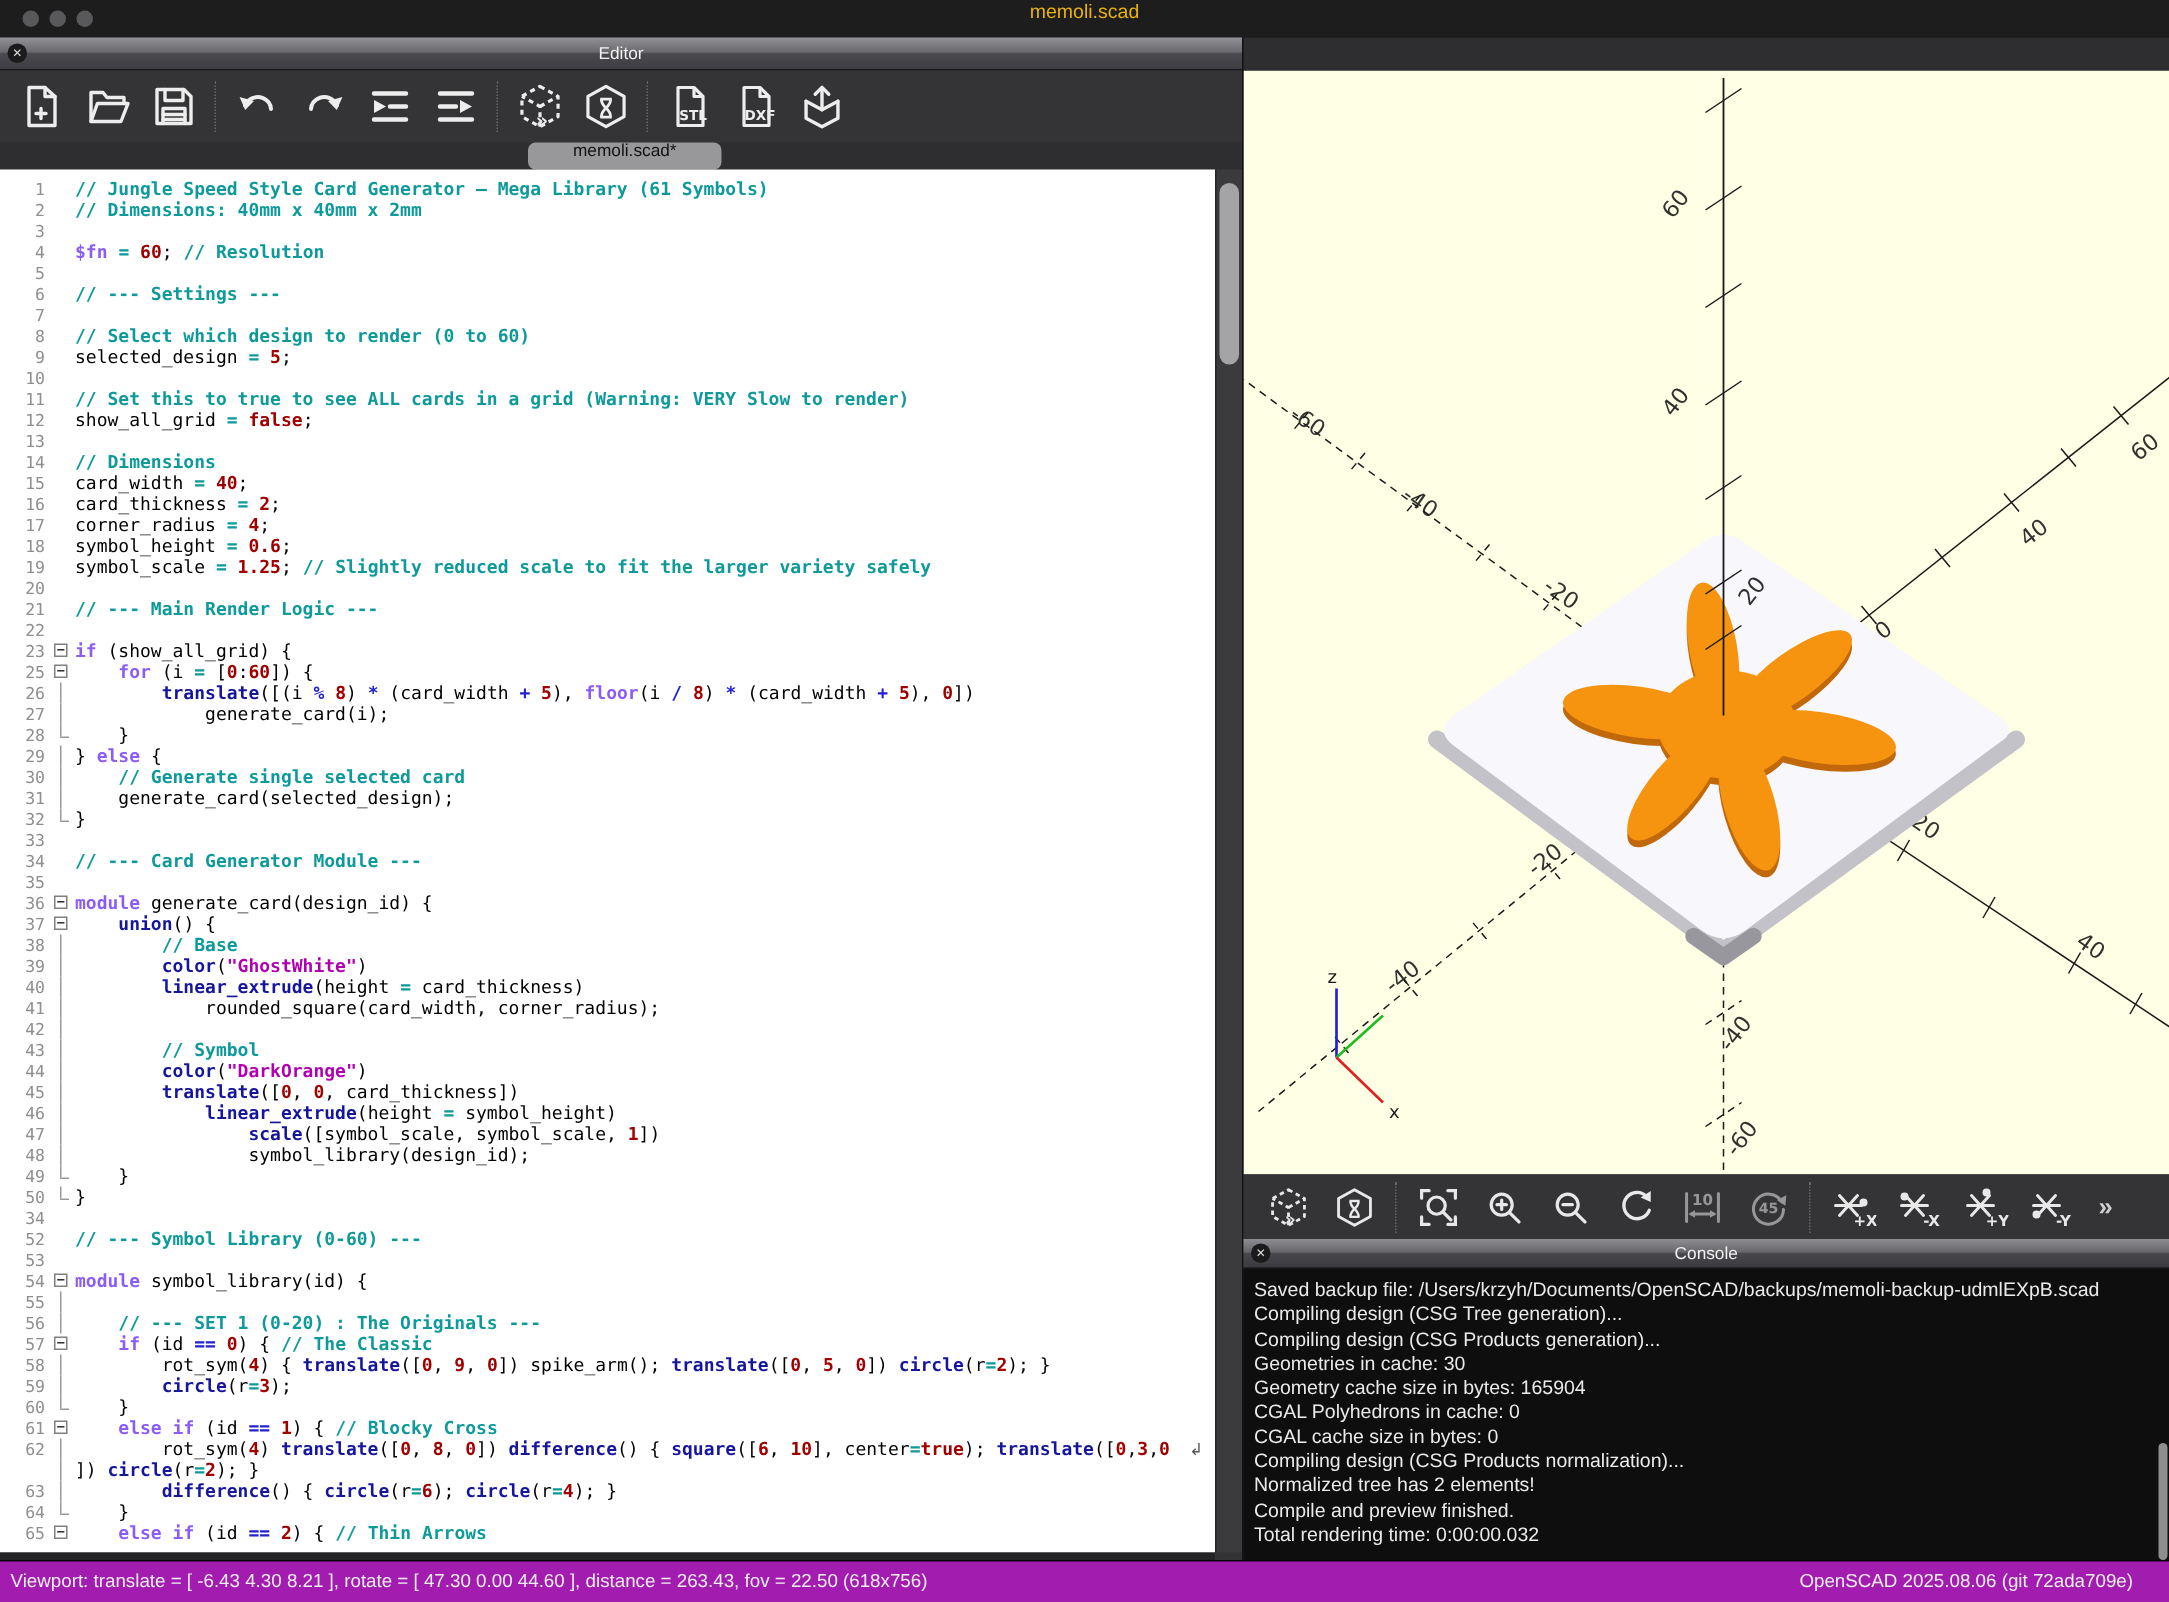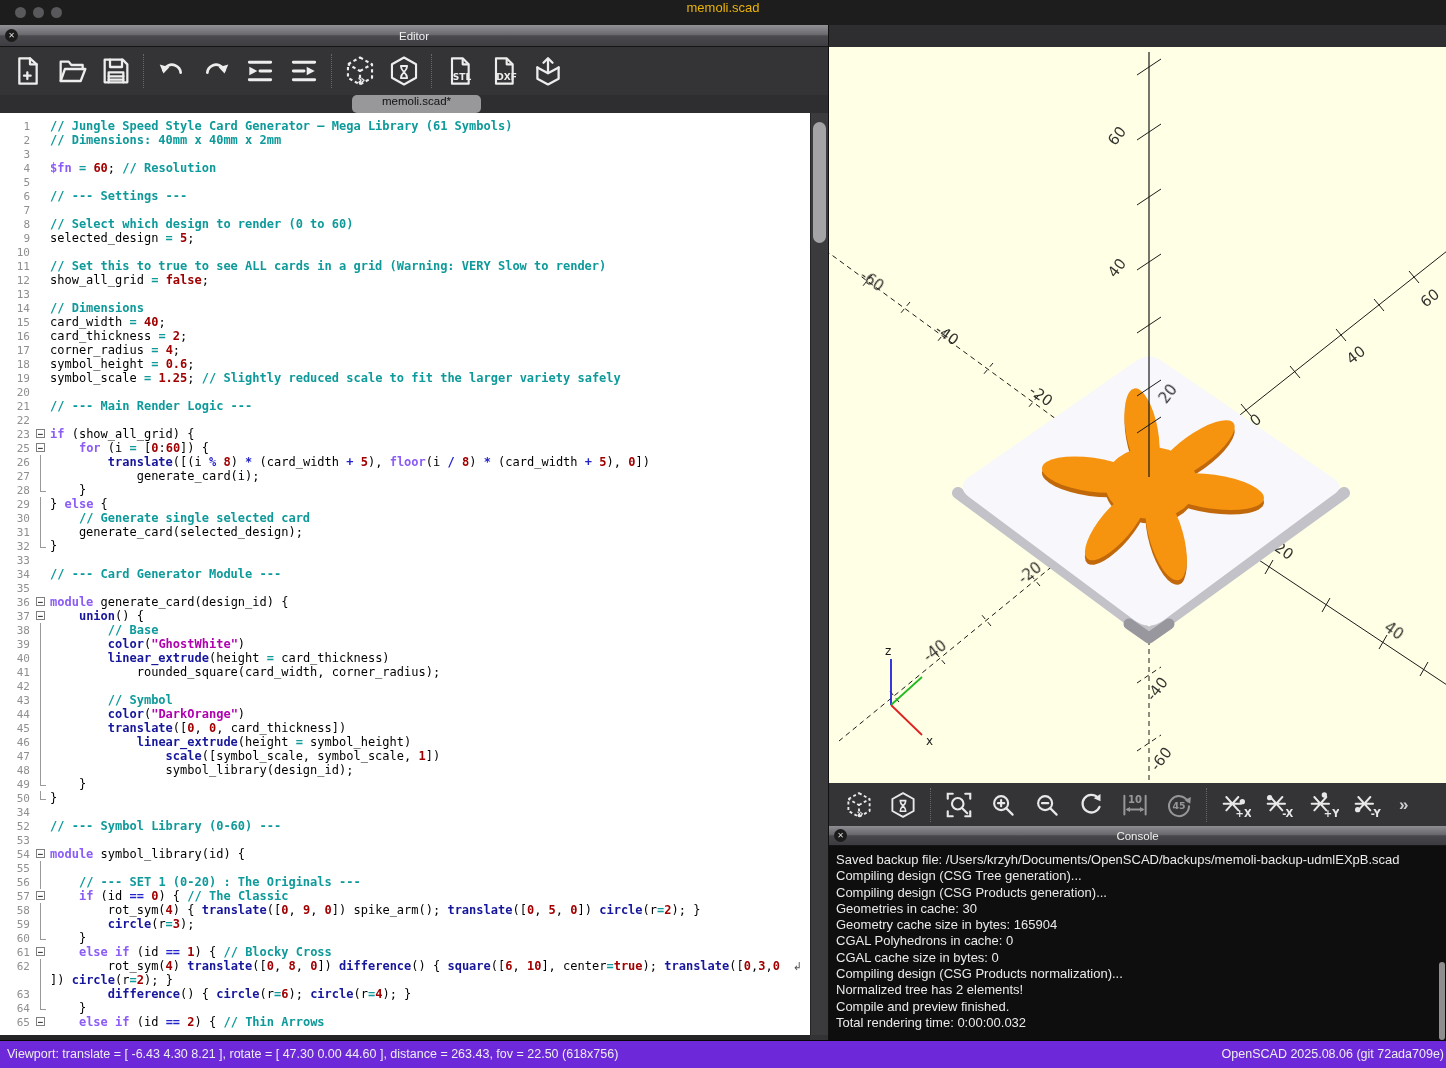--- a/index.html
+++ b/index.html
@@ -40,23 +40,23 @@
   .edit-bottom{position:absolute;left:0;top:1010px;width:810px;height:5px;background:#242426;}
   .viewport{position:absolute;left:0;top:22px;width:618px;height:736px;}
   .vtoolbar{position:absolute;left:0;top:758px;width:618px;height:43px;background:#343437;display:flex;align-items:center;padding-left:8px;box-sizing:border-box;}
   .vbtn{width:44px;height:40px;display:flex;align-items:center;justify-content:center;flex:none;}
   .dim{opacity:.55;}
   .more{color:#cfcfcf;font-size:17px;font-weight:bold;margin-left:10px;}
   .chead{position:absolute;left:0;top:801px;right:0;height:20px;background:linear-gradient(#8e8e92,#68686c 45%,#47474b 52%,#3c3c40);border-bottom:1px solid #151515;display:flex;align-items:center;justify-content:center;color:#f1f1f1;font-size:11.5px;box-sizing:border-box;}
   .chead .close{position:absolute;left:5px;top:3px;width:13px;height:13px;border-radius:50%;background:#1b1b1b;color:#dcdcdc;font-size:8px;line-height:13px;text-align:center;}
   .console{position:absolute;left:0;top:821px;width:726px;height:194px;background:#0e0e0e;color:#eaeaea;font-size:13px;line-height:16.3px;padding:6px 0 12px 7px;box-sizing:border-box;}
   .cscroll{position:absolute;left:610px;top:937px;width:6px;height:78px;background:#8e8e8e;border-radius:3px;}
-  .statusbar{position:absolute;left:0;top:1040px;width:1446px;height:28px;background:#6d28d9;border-top:1px solid #060606;color:#ededed;font-size:12.5px;box-sizing:border-box;}
+  .statusbar{position:absolute;left:0;top:1040px;width:1446px;height:28px;background:#a21caf;border-top:1px solid #060606;color:#ededed;font-size:12.5px;box-sizing:border-box;}
   .statusbar .sl{position:absolute;left:7px;top:6px;}
-  .statusbar .sr{position:absolute;right:2px;top:6px;text-align:center;}
+  .statusbar .sr{position:absolute;right:24px;top:6px;text-align:center;}
   svg text{font-family:"DejaVu Sans",sans-serif;}
   .icon{display:block;}
 </style>
 </head>
 <body>
 
 <div class="titlebar">
   <span class="dot" style="left:15px"></span>
   <span class="dot" style="left:33px"></span>
   <span class="dot" style="left:51px"></span>

